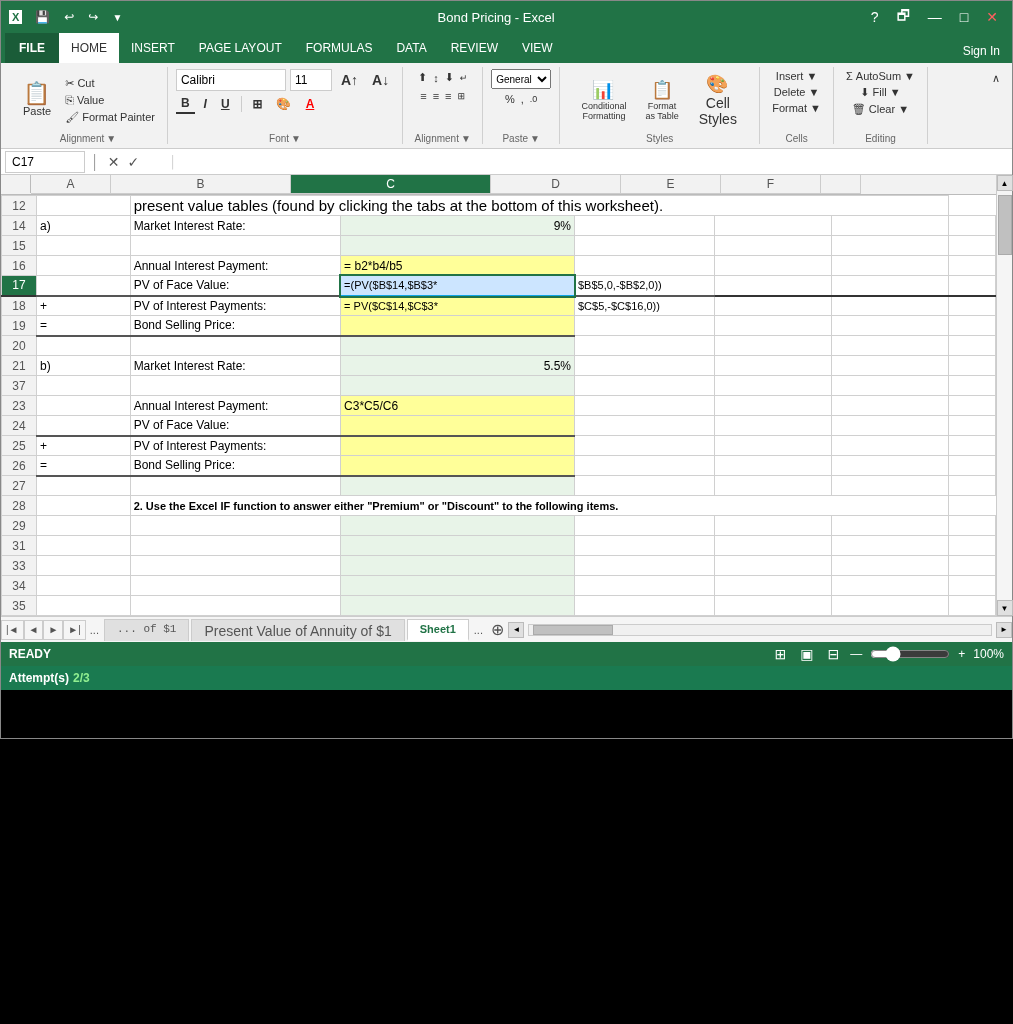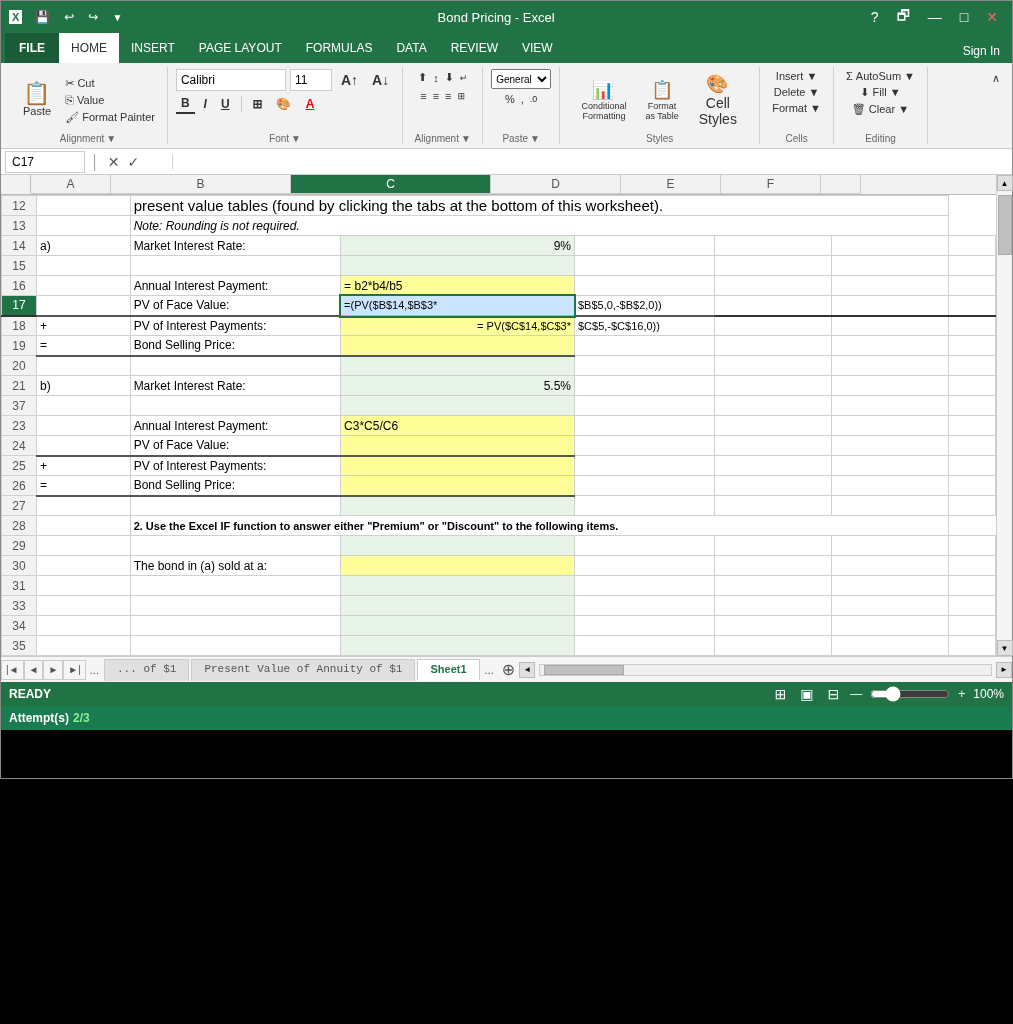--- a/index.html
+++ b/index.html
@@ -549,25 +549,20 @@
 
       <table class="grid">
 
         <tbody>
             <tr>
           <td class="row-num">12</td>
           <td class="col-a"></td>
           <td class="col-b bold" colspan="5" style="font-weight:normal;font-size:15px;">present value tables (found by clicking the tabs at the bottom of this worksheet).</td>
         </tr>
 
-        <tr>
-          <td class="row-num">13</td>
-          <td class="col-a"></td>
-          <td class="col-b italic" colspan="5" style="font-style:italic;">Note:  Rounding is not required.</td>
-        </tr>
 
         <tr>
           <td class="row-num">14</td>
           <td class="col-a">a)</td>
           <td class="col-b">Market Interest Rate:</td>
           <td class="col-c text-right" style="text-align:right;">9%</td>
           <td class="col-d"></td>
           <td class="col-e"></td>
           <td class="col-f"></td>
           <td style="width:40px;"></td>
@@ -603,21 +598,21 @@
           <td class="col-d" style="font-size:11px;">$B$5,0,-$B$2,0))</td>
           <td class="col-e"></td>
           <td class="col-f"></td>
           <td style="width:40px;"></td>
         </tr>
 
         <tr style="border-top:2px solid #333;">
           <td class="row-num">18</td>
           <td class="col-a" style="border-top:2px solid #555;">+</td>
           <td class="col-b" style="border-top:2px solid #555;">PV of Interest Payments:</td>
-          <td class="col-c yellow-cell" style="background:#ffff99;border-top:2px solid #eab308;font-size:11px;text-align:right;">= PV($C$14,$C$3*</td>
+          <td class="col-c yellow-cell" style="background:#ffff99;border-top:2px solid #0ea5e9;font-size:11px;">= PV($C$14,$C$3*</td>
           <td class="col-d" style="border-top:2px solid #555;font-size:11px;">$C$5,-$C$16,0))</td>
           <td class="col-e"></td>
           <td class="col-f"></td>
           <td style="width:40px;"></td>
         </tr>
 
         <tr>
           <td class="row-num">19</td>
           <td class="col-a" style="border-bottom:2px solid #555;">=</td>
           <td class="col-b" style="border-bottom:2px solid #555;">Bond Selling Price:</td>
@@ -726,30 +721,20 @@
           <td class="row-num">29</td>
           <td class="col-a"></td>
           <td class="col-b"></td>
           <td class="col-c"></td>
           <td class="col-d"></td>
           <td class="col-e"></td>
           <td class="col-f"></td>
           <td style="width:40px;"></td>
         </tr>
 
-        <tr>
-          <td class="row-num">30</td>
-          <td class="col-a"></td>
-          <td class="col-b">The bond in (a) sold at a:</td>
-          <td class="col-c yellow-cell" style="background:#ffff99;"></td>
-          <td class="col-d"></td>
-          <td class="col-e"></td>
-          <td class="col-f"></td>
-          <td style="width:40px;"></td>
-        </tr>
 
         <tr>
           <td class="row-num">31</td>
           <td class="col-a"></td>
           <td class="col-b"></td>
           <td class="col-c"></td>
           <td class="col-d"></td>
           <td class="col-e"></td>
           <td class="col-f"></td>
           <td style="width:40px;"></td>
@@ -799,21 +784,21 @@
     </div>
   </div>
 
   <div style="display:flex;align-items:center;background:#f5f5f5;border-top:1px solid #ccc;height:26px;">
     <button class="sheet-nav-btn">|◄</button>
     <button class="sheet-nav-btn">◄</button>
     <button class="sheet-nav-btn">►</button>
     <button class="sheet-nav-btn">►|</button>
     <span style="font-size:11px;color:#555;margin:0 4px;">...</span>
     <div class="sheet-tab" style="font-size:11px;font-family:Liberation Mono, monospace;">... of $1</div>
-    <div class="sheet-tab" style="font-size:11px;font-family:Liberation Mono, monospace;">Present Value of Annuity of $1</div>
+    <div class="sheet-tab" style="font-size:14px;">Present Value of Annuity of $1</div>
     <div class="sheet-tab active" style="font-size:11px;">Sheet1</div>
     <span style="font-size:11px;color:#555;margin:0 4px;">...</span>
     <button class="sheet-add-btn">⊕</button>
 
     <div class="scrollbar-h-area">
       <button class="scroll-btn" style="width:16px;height:16px;">◄</button>
       <div class="scrollbar-h">
         <div class="scrollbar-h-thumb"></div>
       </div>
       <button class="scroll-btn" style="width:16px;height:16px;">►</button>

